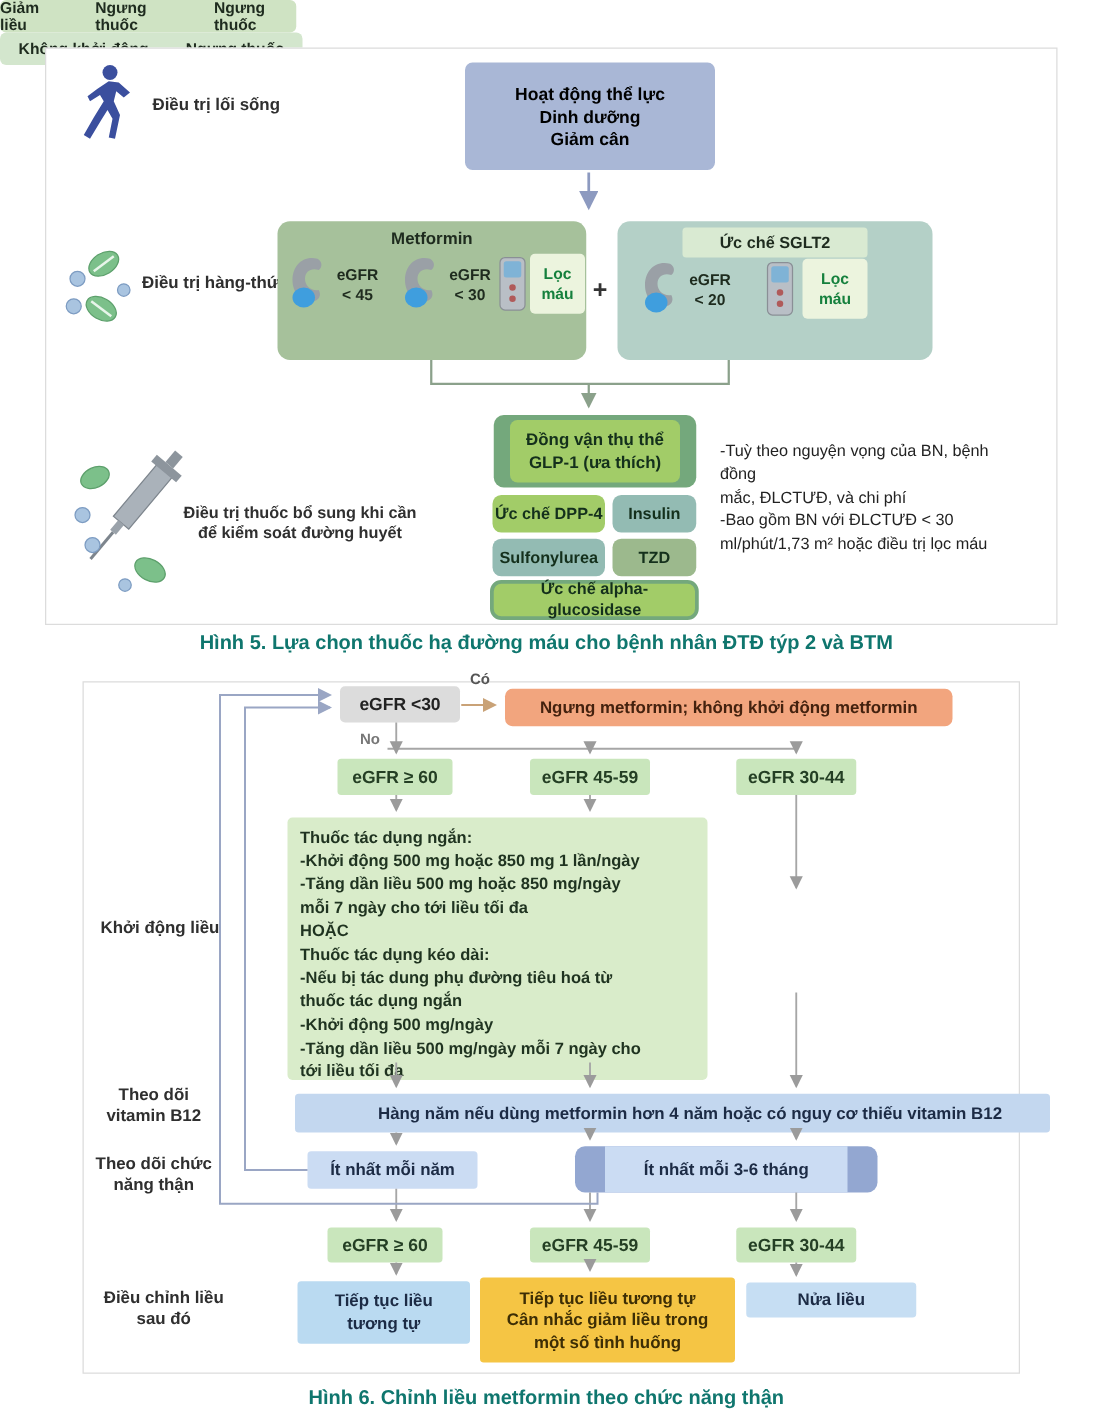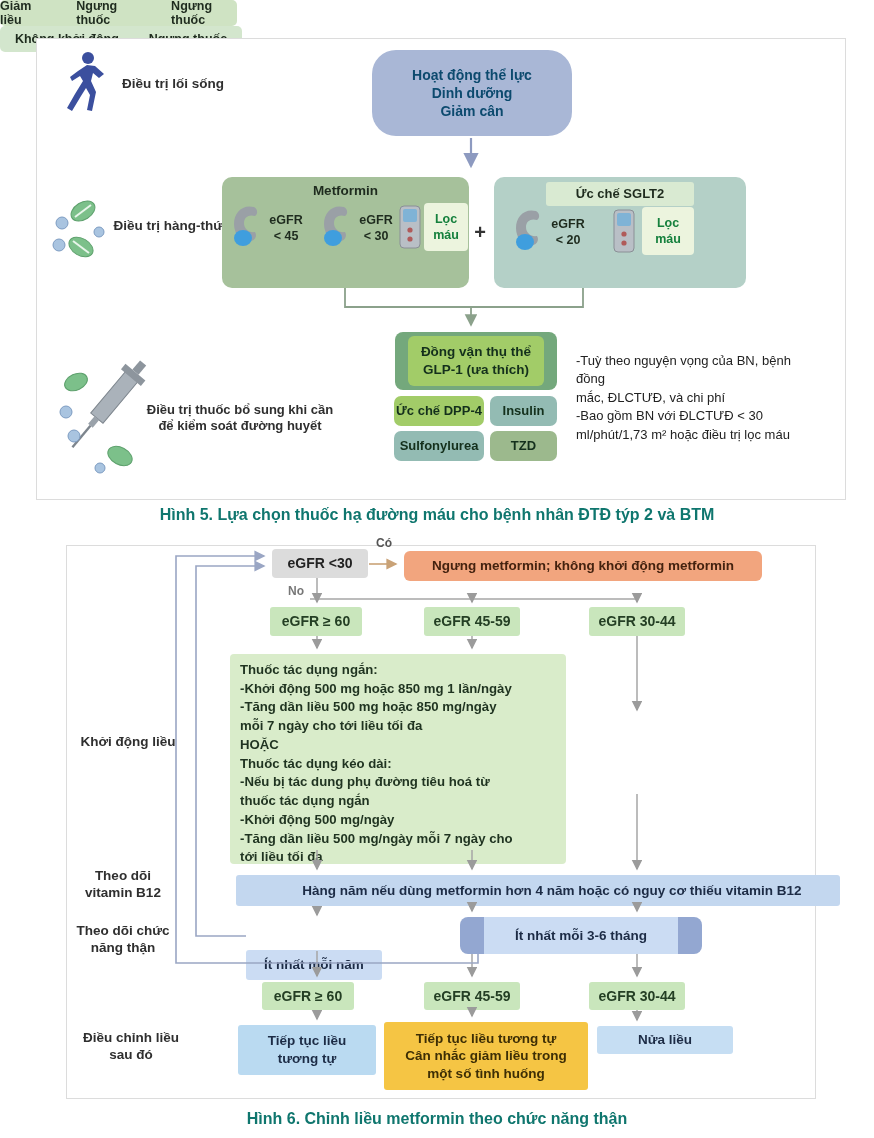--- a/index.html
+++ b/index.html
@@ -6,21 +6,21 @@
   #page{position:relative;width:874px;height:1138px;background:#ffffff;
         font-family:"Liberation Sans",sans-serif;color:#1d1d1d;overflow:hidden;}
   .abs{position:absolute;}
   .frame{position:absolute;border:1px solid #dcdcdc;background:#ffffff;}
   .box{position:absolute;display:flex;align-items:center;justify-content:center;
        text-align:center;font-weight:bold;white-space:pre-line;line-height:1.3;}
   .lbl{position:absolute;font-weight:bold;color:#2f2f2f;white-space:pre-line;
        line-height:1.25;text-align:center;}
   .overlay{position:absolute;left:0;top:0;pointer-events:none;}
   
-  .activity{background:#a9b7d6;border-radius:24px;color:#0c4a6e;font-size:14px;}
+  .activity{background:#a9b7d6;border-radius:6px;color:#000000;font-size:14px;}
   .metf{background:#a6c19b;border-radius:10px;}
   .sglt{background:#b4d0c7;border-radius:10px;}
   .strip{background:#cfe3c3;border-radius:5px;display:flex;align-items:center;
          justify-content:space-around;font-weight:bold;font-size:12.5px;color:#1e2b1e;}
   .strip2{background:#d3e6cd;}
   .locmau{background:#ecf4de;border-radius:4px;font-size:12.5px;color:#15803d;}
   .sgheader{background:#d9ead2;border-radius:3px;font-size:13px;color:#1e2b1e;}
   .glp1{background:#74a87c;border-radius:8px;}
   .glp1in{position:absolute;left:13px;right:13px;top:4px;bottom:4px;background:#a2cc68;
           border-radius:6px;display:flex;align-items:center;justify-content:center;
@@ -148,20 +148,21 @@
 để kiểm soát đường huyết</div>
 
   <div class="box glp1" style="left:395px;top:332px;width:162px;height:58px;">
     <div class="glp1in">Đồng vận thụ thể
 GLP-1 (ưa thích)</div>
   </div>
   <div class="box green2" style="left:394px;top:396px;width:90px;height:30px;">Ức chế DPP-4</div>
   <div class="box teal2" style="left:490px;top:396px;width:67px;height:30px;">Insulin</div>
   <div class="box teal2" style="left:394px;top:431px;width:90px;height:30px;">Sulfonylurea</div>
   <div class="box sage2" style="left:490px;top:431px;width:67px;height:30px;">TZD</div>
+  <div class="box alpha" style="left:392px;top:464px;width:161px;height:26px;">Ức chế alpha-glucosidase</div>
 
   <div class="note" style="left:576px;top:352px;width:245px;">-Tuỳ theo nguyện vọng của BN, bệnh đồng
 mắc, ĐLCTƯĐ, và chi phí
 -Bao gồm BN với ĐLCTƯĐ &lt; 30
 ml/phút/1,73 m² hoặc điều trị lọc máu</div>
 
   <div class="caption" style="top:506px;">Hình 5. Lựa chọn thuốc hạ đường máu cho bệnh nhân ĐTĐ týp 2 và BTM</div>
 
   <div class="frame" style="left:66px;top:545px;width:748px;height:552px;"></div>
 
@@ -189,21 +190,21 @@
   <div class="lbl" style="left:63px;top:734px;width:130px;font-size:13.5px;">Khởi động liều</div>
   <div class="lbl" style="left:63px;top:868px;width:120px;font-size:13.5px;">Theo dõi
 vitamin B12</div>
   <div class="lbl" style="left:50px;top:923px;width:146px;font-size:13.5px;">Theo dõi chức
 năng thận</div>
   <div class="lbl" style="left:55px;top:1030px;width:152px;font-size:13.5px;">Điều chỉnh liều
 sau đó</div>
 
   <div class="box b12" style="left:236px;top:875px;width:576px;height:31px;">Hàng năm nếu dùng metformin hơn 4 năm hoặc có nguy cơ thiếu vitamin B12</div>
 
-  <div class="box mon" style="left:246px;top:921px;width:136px;height:30px;margin-top:29px;">Ít nhất mỗi năm</div>
+  <div class="box mon" style="left:246px;top:921px;width:136px;height:30px;">Ít nhất mỗi năm</div>
   <div class="abs moncapwrap" style="left:460px;top:917px;width:242px;height:37px;">
     <div class="moncapin"></div>
     <div class="montxt">Ít nhất mỗi 3-6 tháng</div>
   </div>
 
   <div class="box egreen" style="left:262px;top:982px;width:92px;height:28px;">eGFR ≥ 60</div>
   <div class="box egreen" style="left:424px;top:982px;width:96px;height:28px;">eGFR 45-59</div>
   <div class="box egreen" style="left:589px;top:982px;width:96px;height:28px;">eGFR 30-44</div>
 
   <div class="box blue6" style="left:238px;top:1025px;width:138px;height:50px;">Tiếp tục liều

